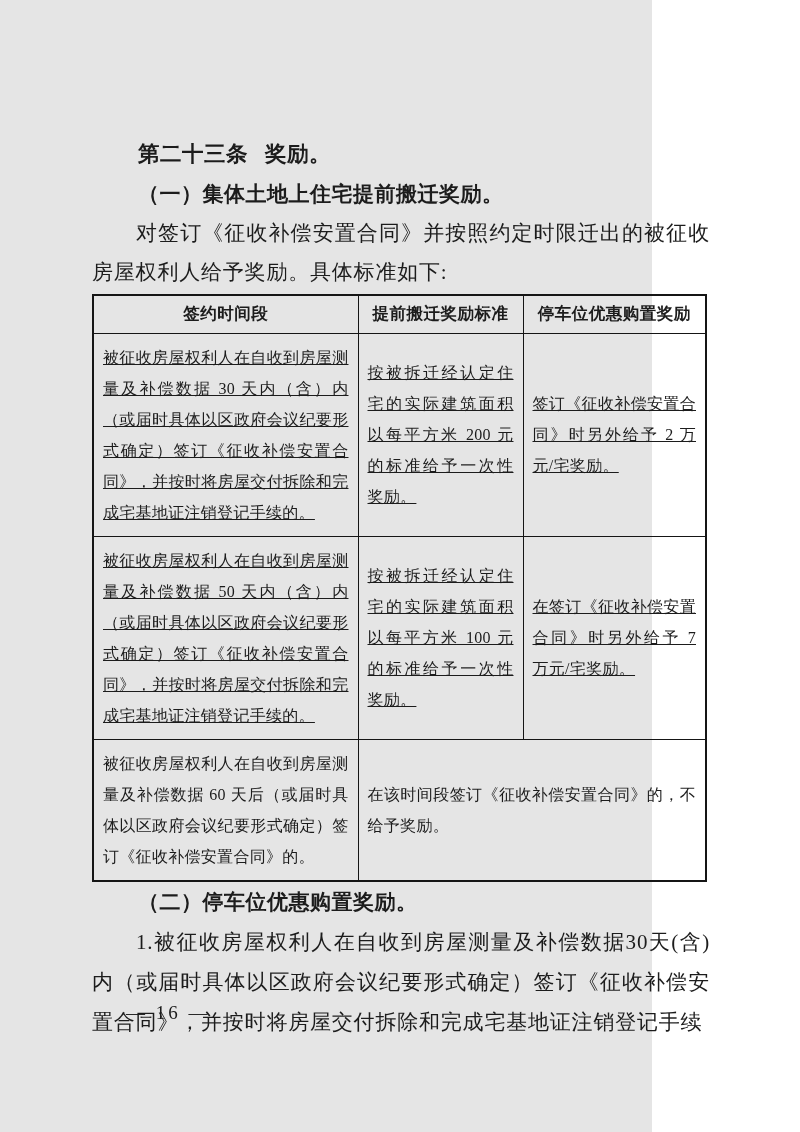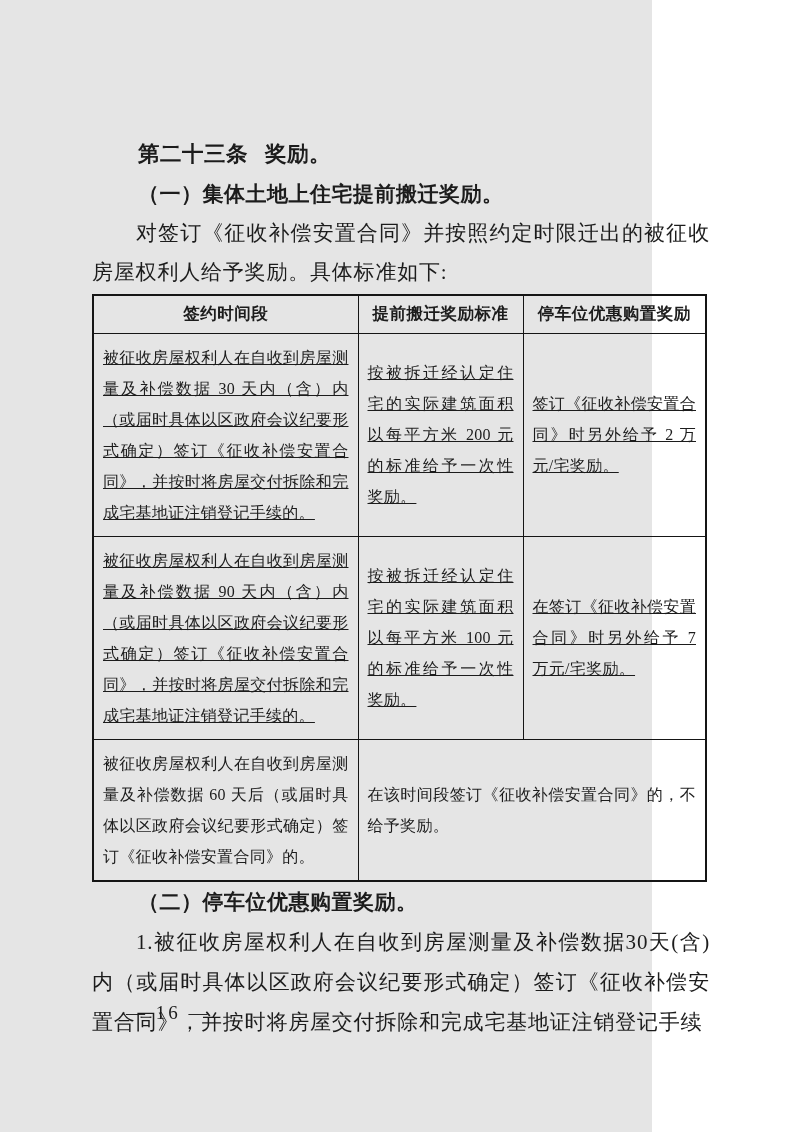--- a/index.html
+++ b/index.html
@@ -121,21 +121,21 @@
           <th>停车位优惠购置奖励</th>
         </tr>
       </thead>
       <tbody>
         <tr class="row-1">
           <td>被征收房屋权利人在自收到房屋测量及补偿数据 30 天内（含）内（或届时具体以区政府会议纪要形式确定）签订《征收补偿安置合同》，并按时将房屋交付拆除和完成宅基地证注销登记手续的。</td>
           <td>按被拆迁经认定住宅的实际建筑面积以每平方米 200 元的标准给予一次性奖励。</td>
           <td>签订《征收补偿安置合同》时另外给予 2 万元/宅奖励。</td>
         </tr>
         <tr class="row-2">
-          <td>被征收房屋权利人在自收到房屋测量及补偿数据 90 天内（含）内（或届时具体以区政府会议纪要形式确定）签订《征收补偿安置合同》，并按时将房屋交付拆除和完成宅基地证注销登记手续的。</td>
+          <td>被征收房屋权利人在自收到房屋测量及补偿数据 50 天内（含）内（或届时具体以区政府会议纪要形式确定）签订《征收补偿安置合同》，并按时将房屋交付拆除和完成宅基地证注销登记手续的。</td>
           <td>按被拆迁经认定住宅的实际建筑面积以每平方米 100 元的标准给予一次性奖励。</td>
           <td>在签订《征收补偿安置合同》时另外给予 7 万元/宅奖励。</td>
         </tr>
         <tr class="row-3">
           <td>被征收房屋权利人在自收到房屋测量及补偿数据 60 天后（或届时具体以区政府会议纪要形式确定）签订《征收补偿安置合同》的。</td>
           <td class="cell-merged" colspan="2">在该时间段签订《征收补偿安置合同》的，不给予奖励。</td>
         </tr>
       </tbody>
     </table>
 

